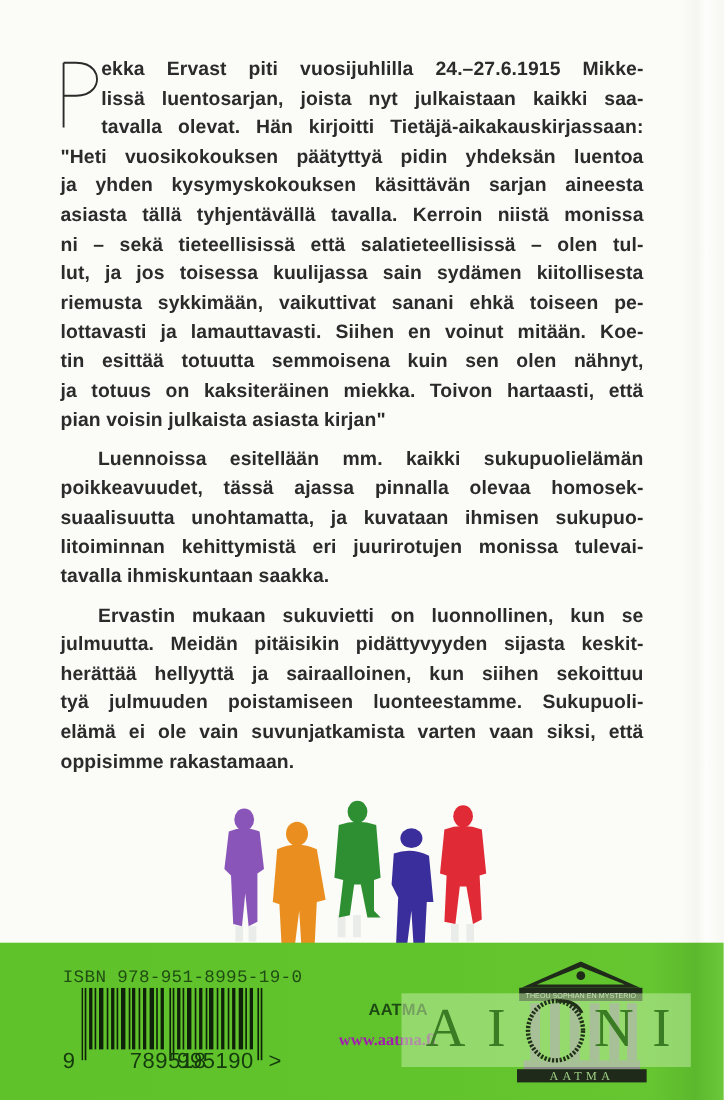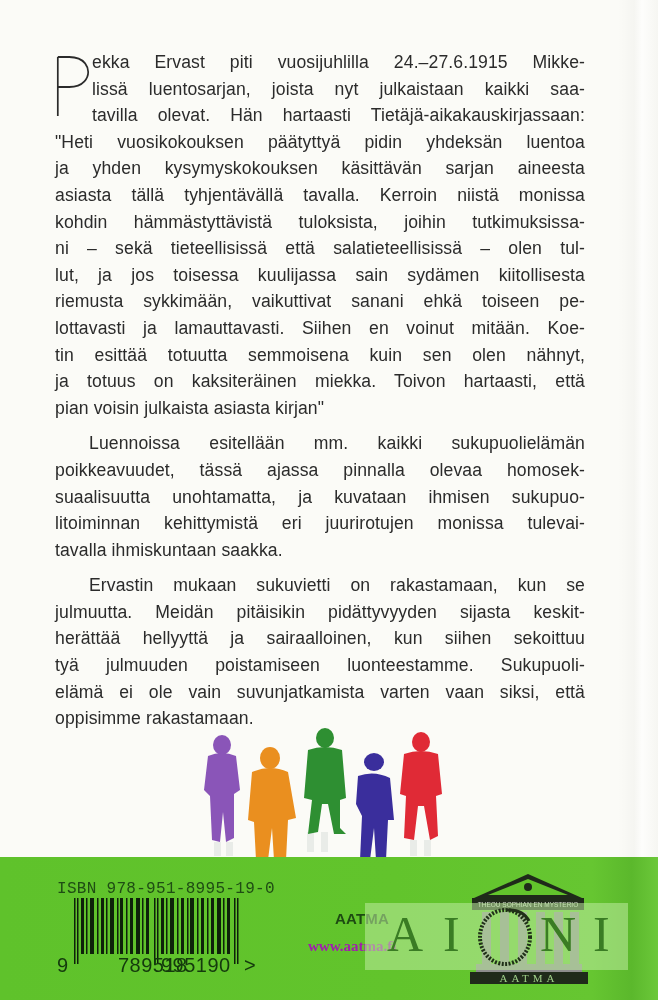--- a/index.html
+++ b/index.html
@@ -12,21 +12,21 @@
   .spine-shade {
     position:absolute; right:0; top:0; width:40px; height:857px;
     background:linear-gradient(to right, rgba(0,0,0,0) 0%, rgba(0,0,0,0.025) 40%, rgba(255,255,255,0.6) 60%, rgba(0,0,0,0.02) 100%);
   }
   .text-block {
     position:absolute; left:55px; top:49px; width:530px;
     font-size:17.6px; line-height:26.6px; letter-spacing:0.1px;
     text-align:justify; color:#2b2b2b;
     font-stretch:condensed;
   }
-  .line { display:block; white-space:nowrap; text-align:justify; text-align-last:justify; height:26.6px; }
+  .line { display:block; white-space:nowrap; text-align:justify; text-align-last:justify; height:26.6px;font-weight:bold; }
   .line.last { text-align-last:left; }
   .line.indent-drop { padding-left:37px; }
   .line.indent-para { padding-left:34px; }
   .para { margin-bottom:9px; }
   .dropcap {
     position:absolute; left:0; top:6px;
     font-family:"Liberation Sans", sans-serif; font-weight:100;
     font-size:78px; line-height:60px; color:#2b2b2b;
     transform:scaleX(0.95);
   }
@@ -80,44 +80,43 @@
 <div class="text-block">
   <div class="dropcap">
     <svg width="36" height="62" viewBox="0 0 36 62">
       <path d="M2 2 L2 61 M2 2 L14 2 C32 2 34 14 34 17 C34 22 30 32 14 32 L2 32" fill="none" stroke="#2b2b2b" stroke-width="1.8"></path>
     </svg>
   </div>
 
   <div class="para">
     <span class="line indent-drop">ekka Ervast piti vuosijuhlilla 24.–27.6.1915 Mikke-</span>
     <span class="line indent-drop">lissä luentosarjan, joista nyt julkaistaan kaikki saa-</span>
-    <span class="line indent-drop">tavilla olevat. Hän hartaasti Tietäjä-aikakauskirjassaan:</span>
+    <span class="line indent-drop">tavalla olevat. Hän kirjoitti Tietäjä-aikakauskirjassaan:</span>
     <span class="line">"Heti vuosikokouksen päätyttyä pidin yhdeksän luentoa</span>
     <span class="line">ja yhden kysymyskokouksen käsittävän sarjan aineesta</span>
     <span class="line">asiasta tällä tyhjentävällä tavalla. Kerroin niistä monissa</span>
-    <span class="line">kohdin hämmästyttävistä tuloksista, joihin tutkimuksissa-</span>
     <span class="line">ni – sekä tieteellisissä että salatieteellisissä – olen tul-</span>
     <span class="line">lut, ja jos toisessa kuulijassa sain sydämen kiitollisesta</span>
     <span class="line">riemusta sykkimään, vaikuttivat sanani ehkä toiseen pe-</span>
     <span class="line">lottavasti ja lamauttavasti. Siihen en voinut mitään. Koe-</span>
     <span class="line">tin esittää totuutta semmoisena kuin sen olen nähnyt,</span>
     <span class="line">ja totuus on kaksiteräinen miekka. Toivon hartaasti, että</span>
     <span class="line last">pian voisin julkaista asiasta kirjan"</span>
   </div>
 
   <div class="para">
     <span class="line indent-para">Luennoissa esitellään mm. kaikki sukupuolielämän</span>
     <span class="line">poikkeavuudet, tässä ajassa pinnalla olevaa homosek-</span>
     <span class="line">suaalisuutta unohtamatta, ja kuvataan ihmisen sukupuo-</span>
     <span class="line">litoiminnan kehittymistä eri juurirotujen monissa tulevai-</span>
     <span class="line last">tavalla ihmiskuntaan saakka.</span>
   </div>
 
   <div class="para">
-    <span class="line indent-para">Ervastin mukaan sukuvietti on rakastamaan, kun se</span>
+    <span class="line indent-para">Ervastin mukaan sukuvietti on luonnollinen, kun se</span>
     <span class="line">julmuutta. Meidän pitäisikin pidättyvyyden sijasta keskit-</span>
     <span class="line">herättää hellyyttä ja sairaalloinen, kun siihen sekoittuu</span>
     <span class="line">tyä julmuuden poistamiseen luonteestamme. Sukupuoli-</span>
     <span class="line">elämä ei ole vain suvunjatkamista varten vaan siksi, että</span>
     <span class="line last">oppisimme rakastamaan.</span>
   </div>
 </div>
 
 <div class="figures">
   <svg width="270" height="140" viewBox="0 0 270 140">

